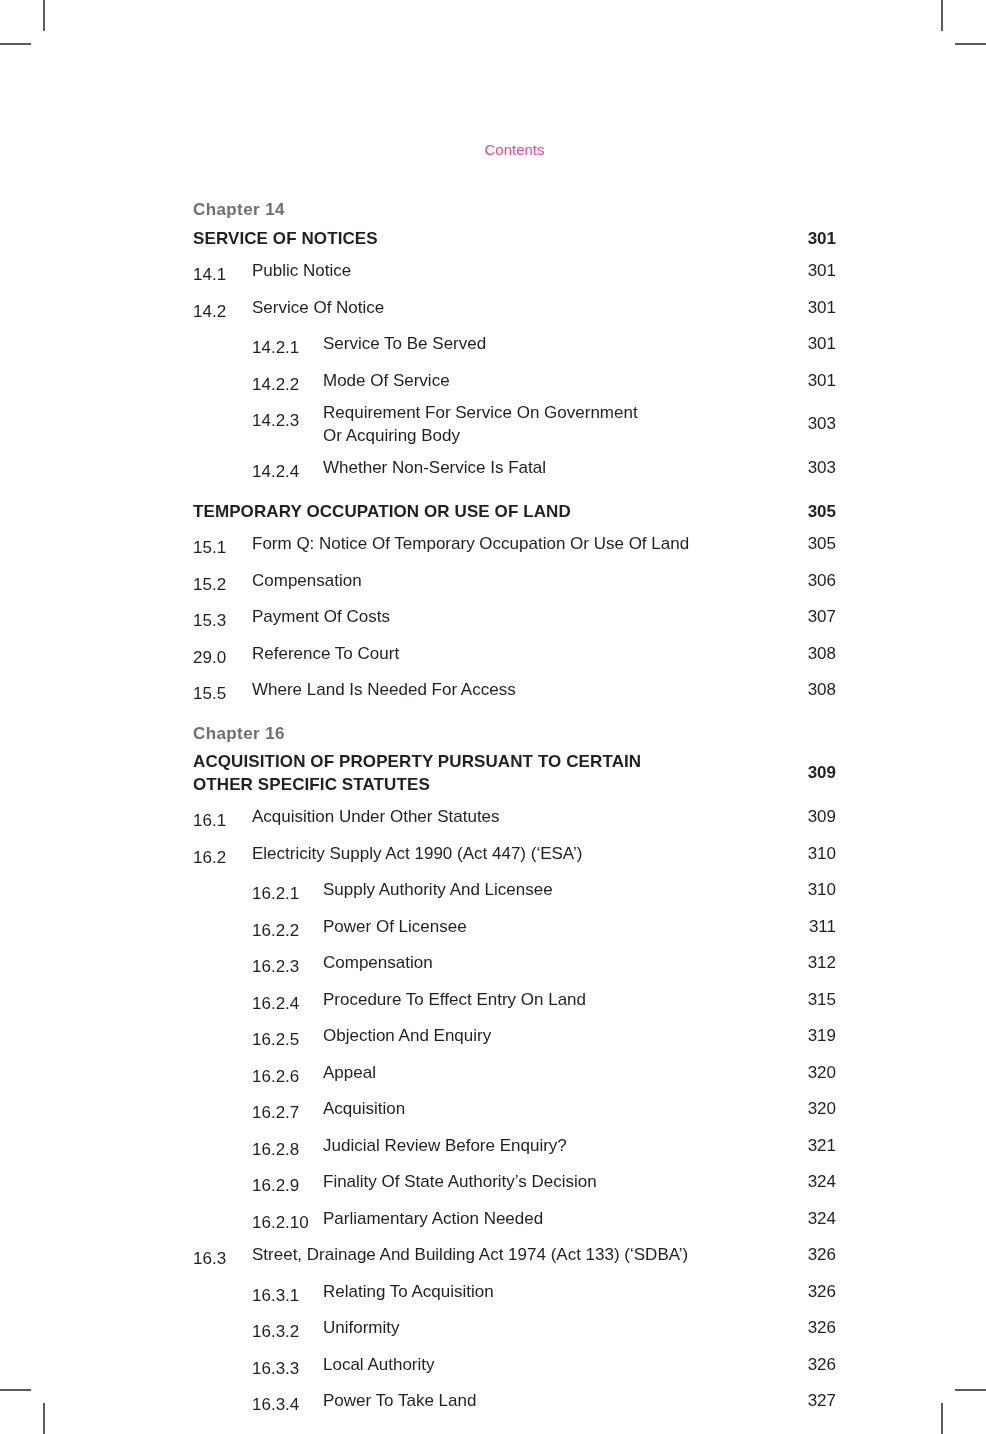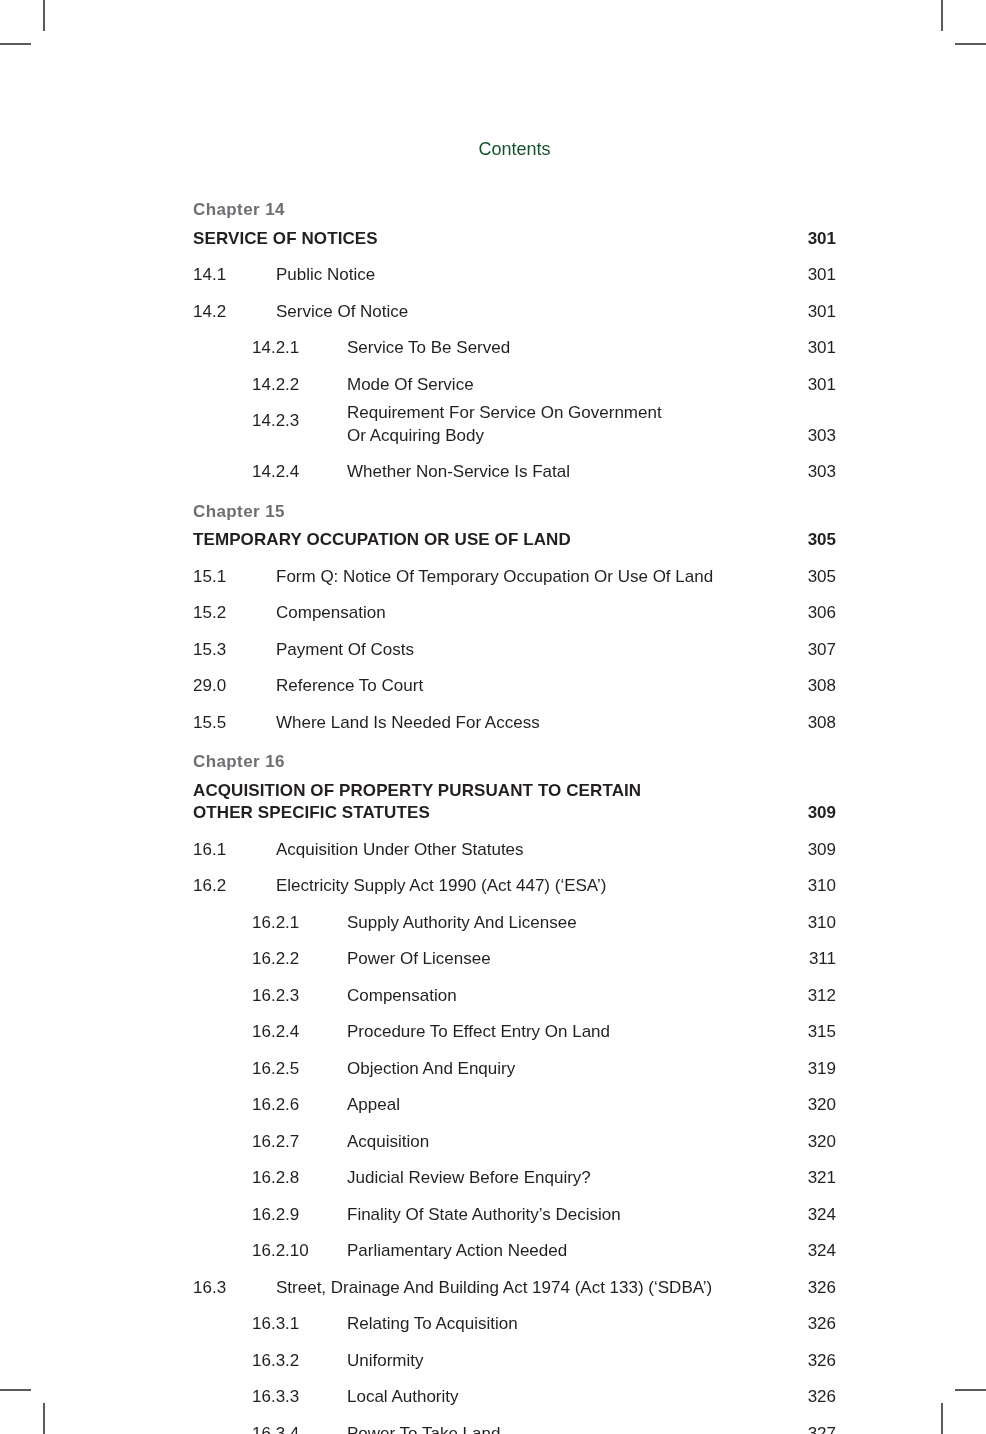--- a/index.html
+++ b/index.html
@@ -23,47 +23,46 @@
   .tr-h { left: 955px; top: 43px; }
   .bl-h { left: 0; top: 1389px; }
   .bl-v { left: 43px; top: 1403px; }
   .br-h { left: 955px; top: 1389px; }
   .br-v { left: 941px; top: 1403px; }
 
   .running-head {
     position: absolute;
     left: 193px; width: 643px; top: 141px;
     text-align: center;
-    font-size: 18px;
+    font-size: 15px;
     line-height: 17px;
-    color: #14532d;
+    color: #ec4899;
   }
 
   .toc {
     position: absolute;
     left: 193px; top: 199px; width: 643px;
     font-size: 17px;
   }
   .chapter + .chapter { margin-top: 17px; }
 
   .chapter-label {
     font-weight: 700;
     color: #6e6f72;
     letter-spacing: 0.4px;
     line-height: 22.5px;
     margin-bottom: 6px;
     font-size: 17px;
   }
 
   .row {
     display: flex;
-    align-items: flex-end;
+    align-items: center;
     line-height: 22.5px;
     margin-bottom: 6px;
-    gap: 24px;
   }
   .row .num { flex: none; width: 59px; align-self: flex-start; margin-top: 8px; }
   .row.sub { padding-left: 59px; }
   .row.sub .num { width: 71px; }
   .row .title { flex: 1 1 auto; white-space: pre-line; padding-right: 12px; }
   .row .pagenum { flex: none; text-align: right; }
 
   .chapter-title-row { font-weight: 700; }
   .chapter-title-row .title { letter-spacing: 0.1px; }
 </style>
@@ -124,21 +123,20 @@
 
   <div class="row sub">
     <span class="num">14.2.4</span>
     <span class="title">Whether Non-Service Is Fatal</span>
     <span class="pagenum">303</span>
   </div>
 </div>
   </section>
 
   <section class="chapter">
-    <div class="chapter-label">Chapter 15</div>
     <div class="row chapter-title-row">
       <span class="title chapter-title">TEMPORARY OCCUPATION OR USE OF LAND</span>
       <span class="pagenum chapter-page">305</span>
     </div>
     <div class="chapter-entries">
   <div class="row">
     <span class="num">15.1</span>
     <span class="title">Form Q: Notice Of Temporary Occupation Or Use Of Land</span>
     <span class="pagenum">305</span>
   </div>

